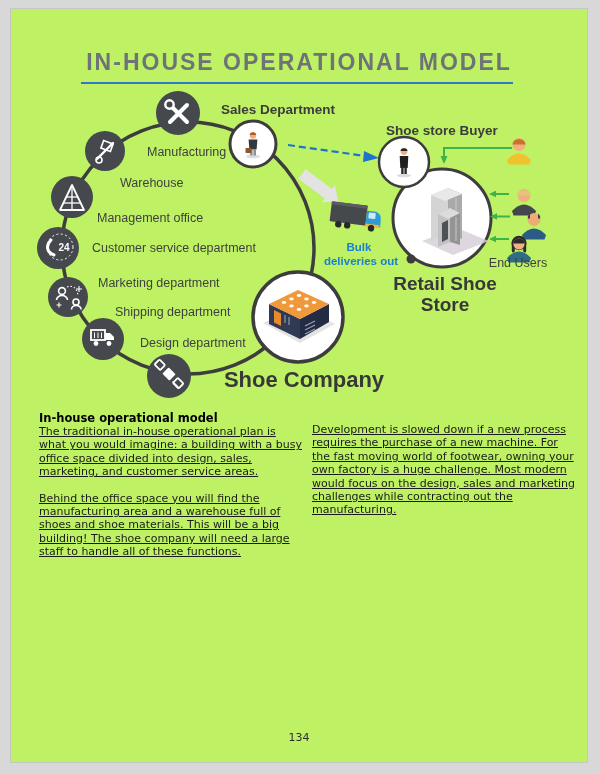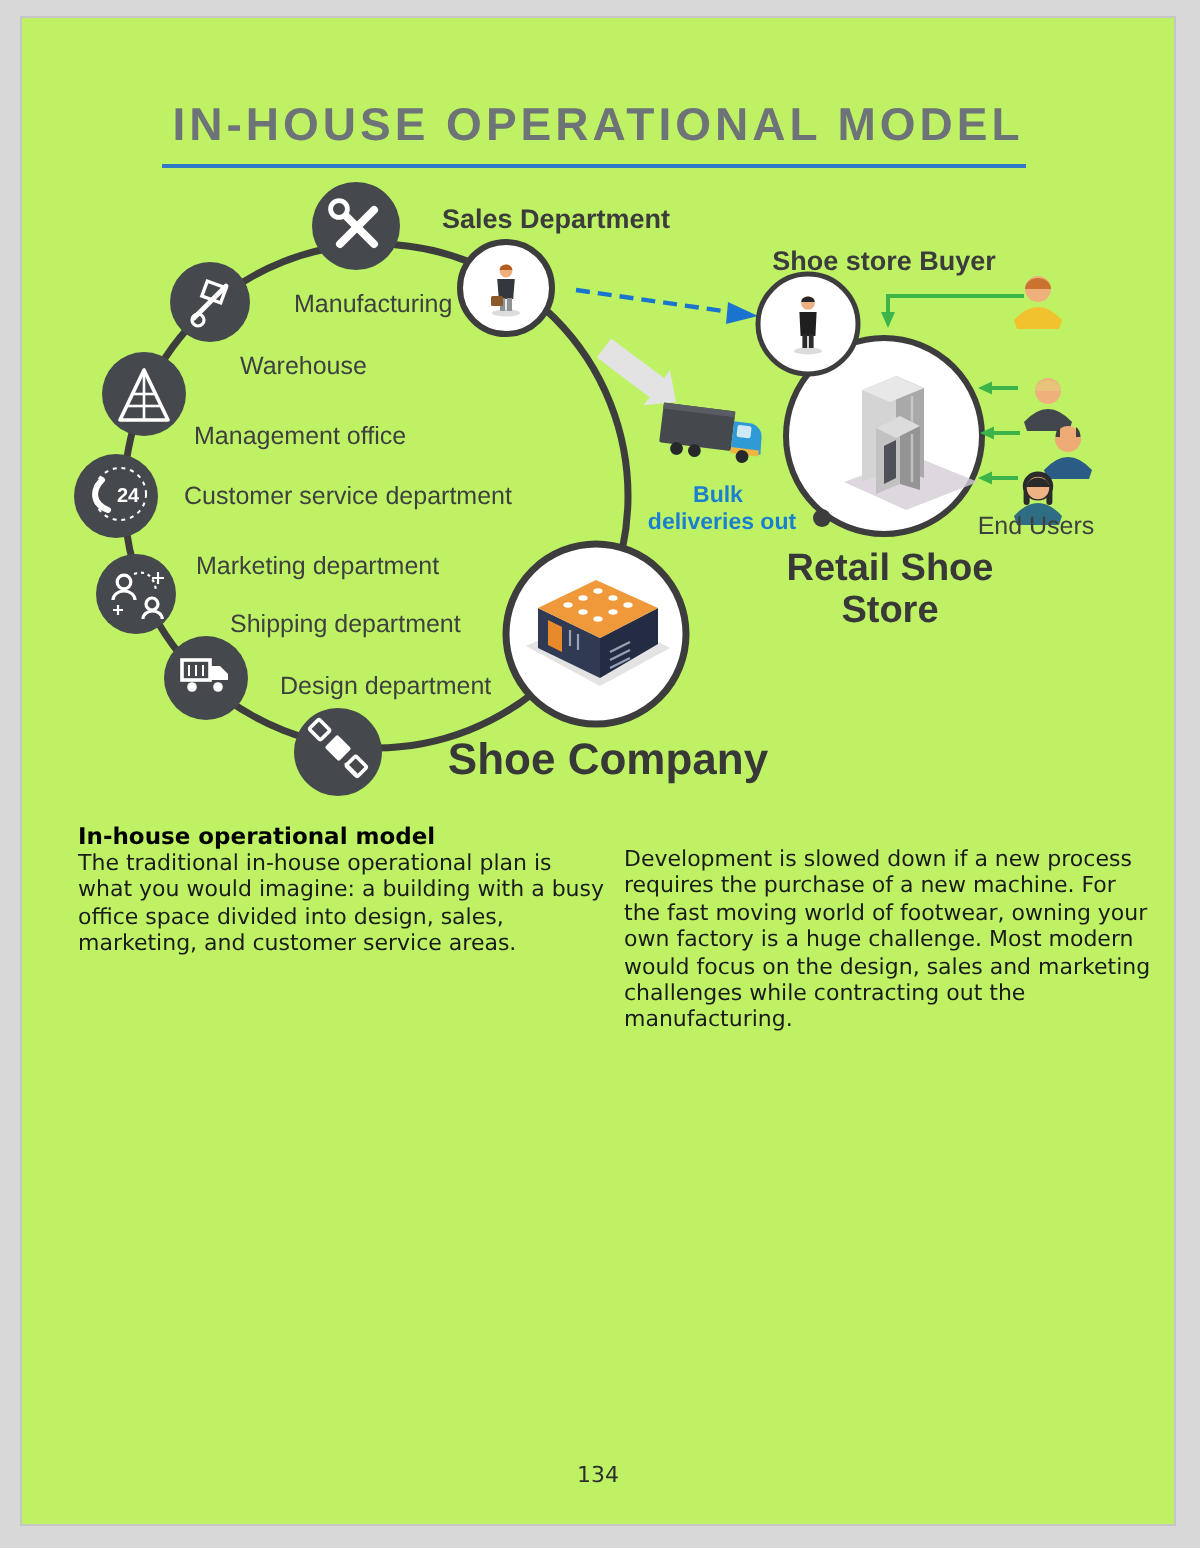--- a/index.html
+++ b/index.html
@@ -16,21 +16,21 @@
     font-family:"Liberation Sans", sans-serif;font-weight:bold;
     font-size:23px;letter-spacing:2px;color:#6e7377;
   }
   .title-rule{
     position:absolute;left:70px;top:73px;width:432px;height:2px;background:#2e7ac6;
   }
   .diagram-svg{position:absolute;left:20px;top:82px;width:540px;height:312px;}
   .col{
     position:absolute;width:264px;font-size:11px;line-height:13.4px;color:#1b1b1b;
   }
-  .col p{margin:0 0 13px 0;}
+  .col p{margin:0 0 13px 0;text-decoration:underline;}
   .col-left{left:28px;top:402px;}
   .col-right{left:301px;top:414px;}
   .article-heading{
     font-size:11.5px;font-weight:bold;color:#000;margin:0;line-height:14px;
   }
   .page-num{
     position:absolute;left:0;right:0;top:722px;text-align:center;
     font-size:11px;color:#2f2f2f;
   }
   svg text{font-family:"Liberation Sans", sans-serif;}
@@ -246,20 +246,21 @@
     <text x="444" y="310" text-anchor="middle" font-size="19" font-weight="bold" fill="#383838">Store</text>
     <text x="517" y="266" text-anchor="middle" font-size="12.5" fill="#3f3f3f">End Users</text>
 
     <text x="358" y="250" text-anchor="middle" font-size="11.5" font-weight="bold" fill="#1b7fd0">Bulk</text>
     <text x="360" y="263.5" text-anchor="middle" font-size="11.5" font-weight="bold" fill="#1b7fd0">deliveries out</text>
   </svg>
 
   <div class="col col-left">
     <h2 class="article-heading">In-house operational model</h2>
     <p>The traditional in-house operational plan is what you would imagine: a building with a busy office space divided into design, sales, marketing, and customer service areas.</p>
+    <p>Behind the office space you will find the manufacturing area and a warehouse full of shoes and shoe materials. This will be a big building! The shoe company will need a large staff to handle all of these functions.</p>
   </div>
 
   <div class="col col-right">
     <p>Development is slowed down if a new process requires the purchase of a new machine. For the fast moving world of footwear, owning your own factory is a huge challenge.  Most modern would focus on the design, sales and marketing challenges while contracting out the manufacturing.</p>
   </div>
 
   <div class="page-num">134</div>
 </div>
 
 </body></html>

